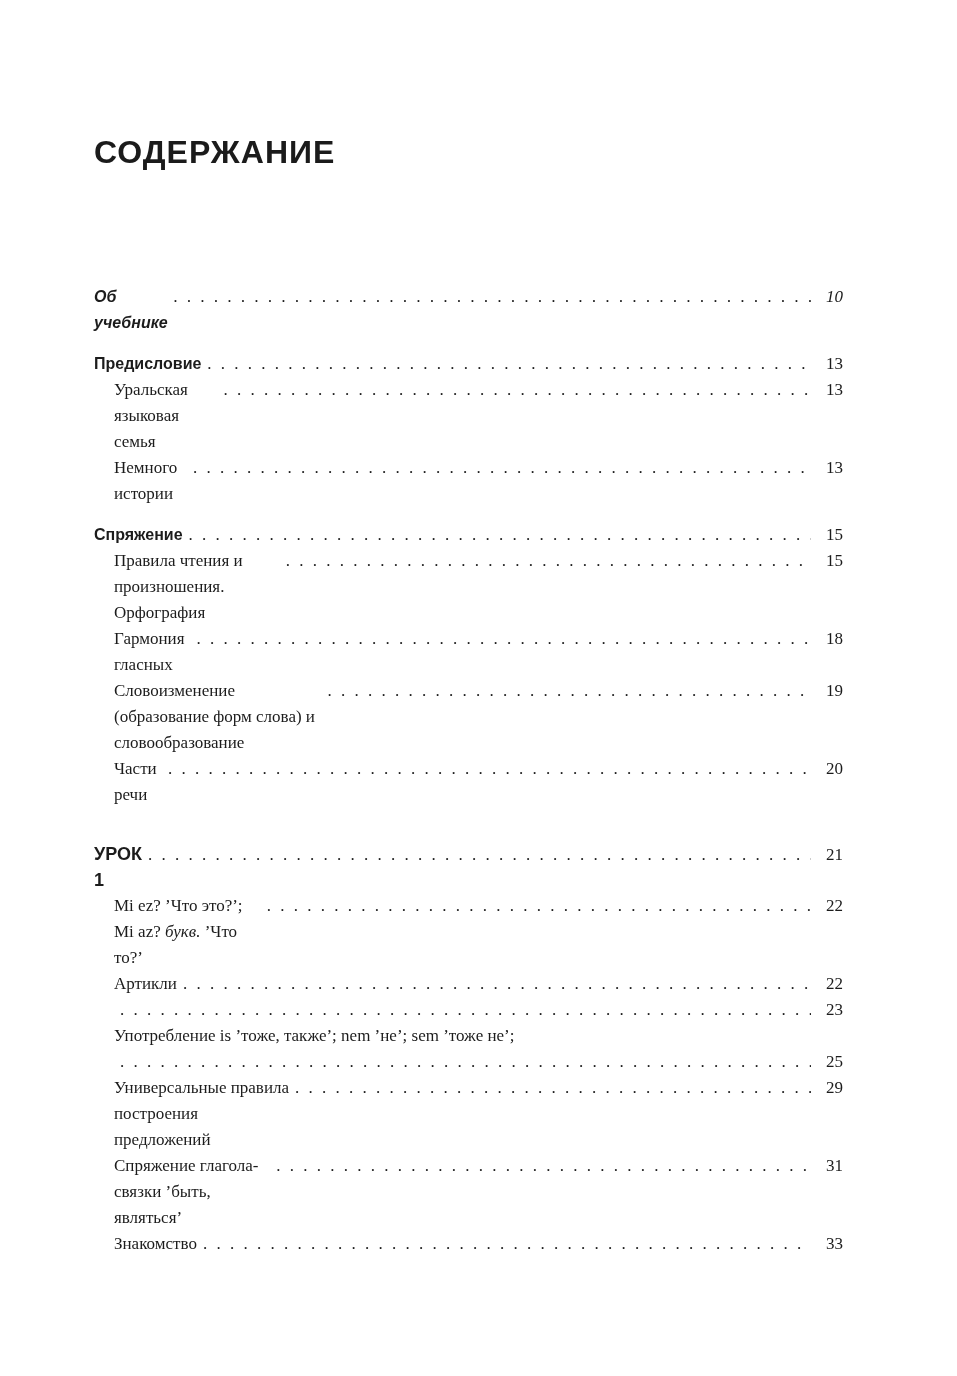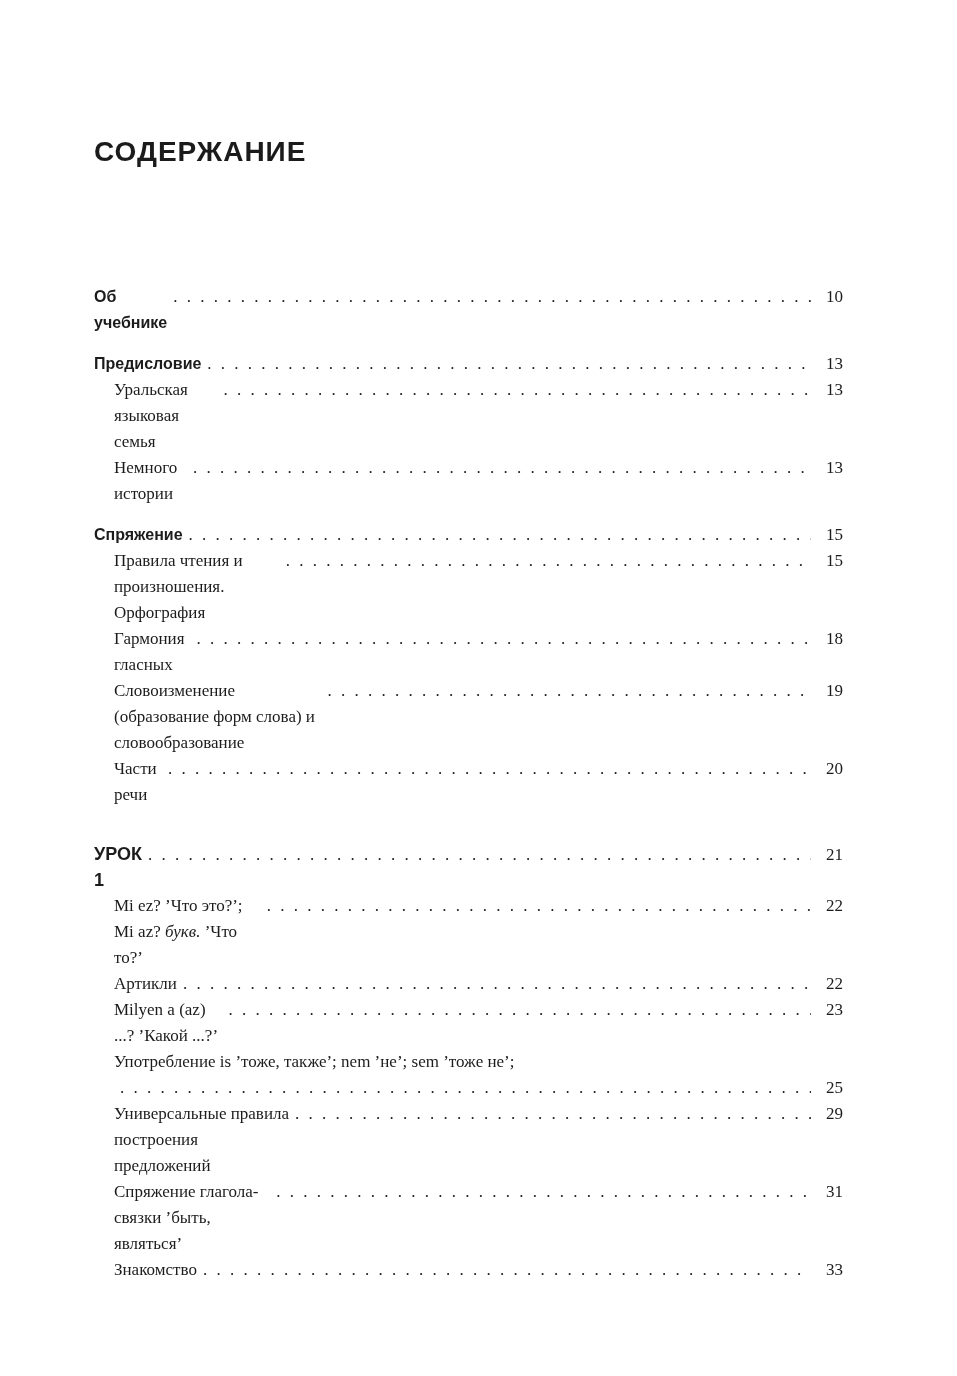--- a/index.html
+++ b/index.html
@@ -17,30 +17,30 @@
     box-sizing: border-box;
     width: 957px;
     height: 1376px;
     padding: 128px 114px 0 94px;
     background: #ffffff;
   }
   .title {
     margin: 0 0 108px 0;
     font-family: "Liberation Sans", sans-serif;
     font-weight: 800;
-    font-size: 28px;
+    font-size: 32px;
     line-height: 48px;
     letter-spacing: 1px;
     color: #1b1b1b;
   }
   .toc {
     display: block;
   }
   .toc-group { margin-top: 15px; }
-  .toc-group:first-child { margin-top: 12px; }
+  .toc-group:first-child { margin-top: 12px; font-style: italic; }
   .toc-group.lesson { margin-top: 33px; }
 
   .row {
     display: flex;
     align-items: baseline;
     line-height: 26px;
     font-family: "Liberation Serif", serif;
     font-size: 17px;
     color: #1c1c1c;
   }
@@ -148,21 +148,20 @@
           <span class="text"><span>Mi ez? ’Что это?’; Mi az? </span><span class="it">букв.</span><span> ’Что то?’</span></span>
           <span class="leader"></span>
           <span class="page-num">22</span>
         </div>
         <div class="row sub">
           <span class="text"><span>Артикли</span></span>
           <span class="leader"></span>
           <span class="page-num">22</span>
         </div>
         <div class="row sub">
-          <span class="text"><span>Milyen a (az) ...? ’Какой ...?’</span></span>
           <span class="leader"></span>
           <span class="page-num">23</span>
         </div>
         <div class="row sub">
           <span class="text"><span>Употребление is ’тоже, также’; nem ’не’; sem ’тоже не’;</span></span>
         </div>
         <div class="row sub">
           <span class="leader"></span>
           <span class="page-num">25</span>
         </div>

